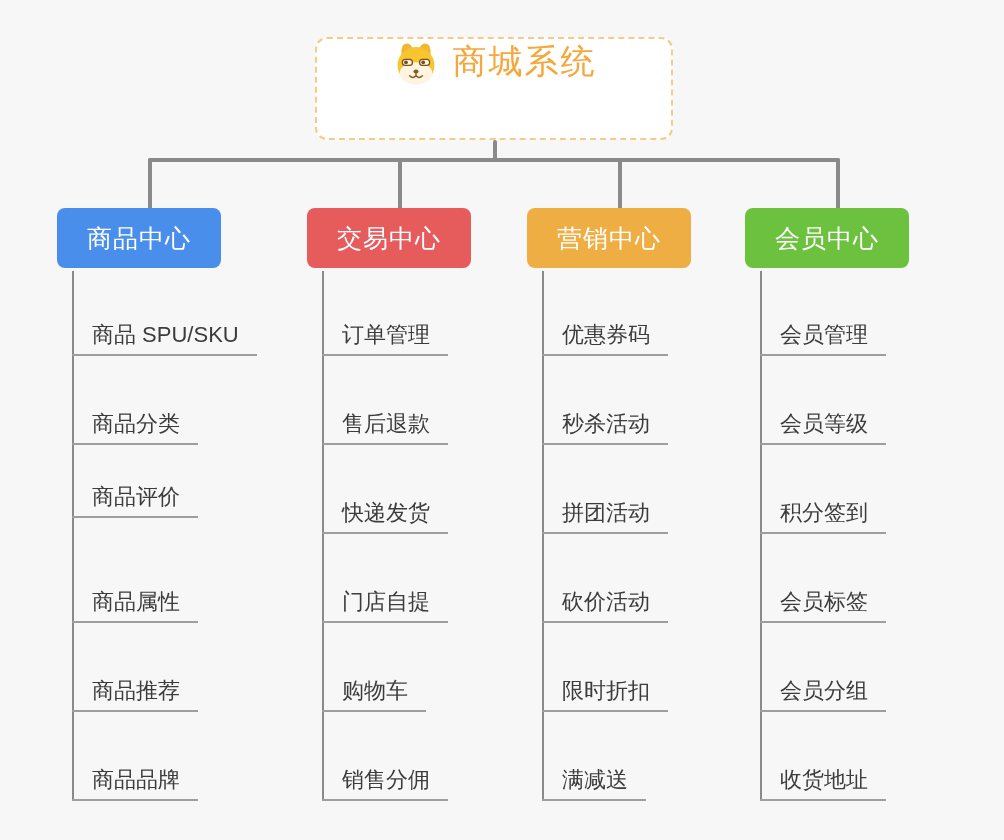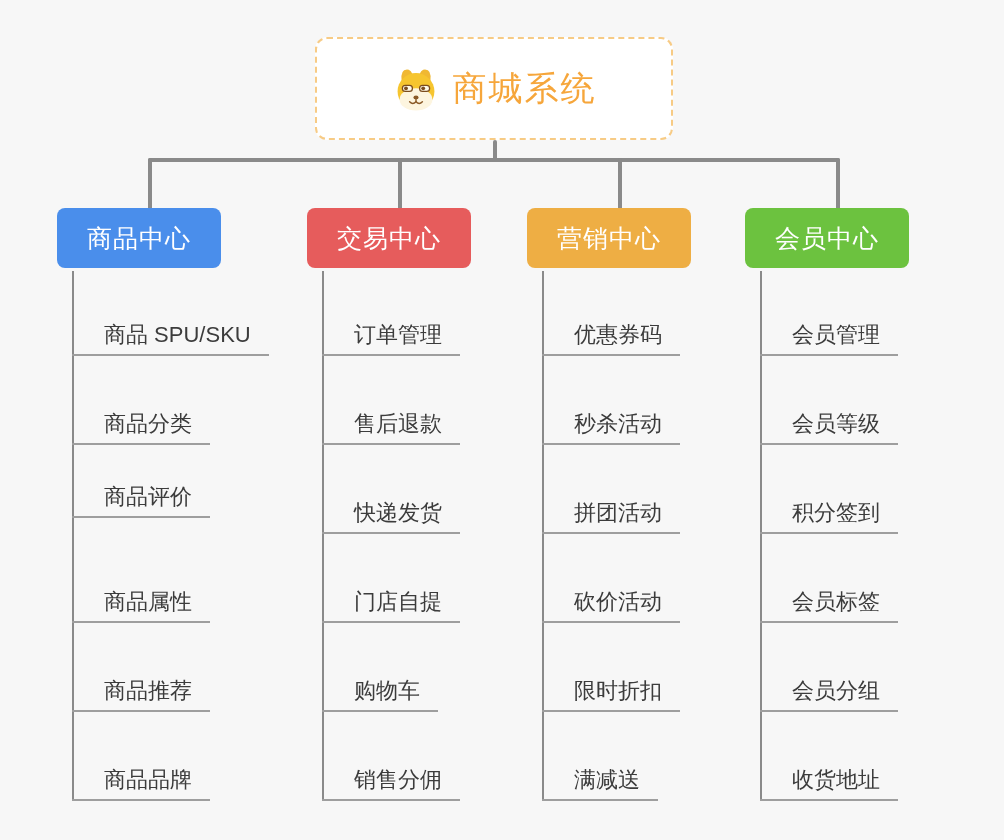--- a/index.html
+++ b/index.html
@@ -12,33 +12,33 @@
     position:relative; width:1004px; height:840px; overflow:hidden;
     background:var(--bg);
     font-family:"Liberation Sans","DejaVu Sans",sans-serif;
   }
   .line{position:absolute; background:var(--line); border-radius:2px;}
   .spine{position:absolute; width:2px; background:var(--line);}
   .root{
     position:absolute; left:315px; top:37px; width:358px; height:103px;
     background:var(--root-bg);
     border:2px dashed var(--root-border); border-radius:12px;
-    display:flex; align-items:center; justify-content:center; gap:13px;
+    display:flex; justify-content:center; gap:13px;
   }
   .root-label{
     font-size:34px; font-weight:500; letter-spacing:2px; color:var(--root-text);
   }
   .branch{
     position:absolute; top:208px; width:164px; height:60px; border-radius:8px;
     display:flex; align-items:center; justify-content:center;
   }
   .branch-label{font-size:25px; color:#ffffff; letter-spacing:1px;}
   .child{
     position:absolute; display:inline-block; white-space:nowrap;
-    padding:0 18px 2px 32px;
+    padding:0 18px 2px 20px;
     border-bottom:2px solid var(--underline);
   }
   .child-label{font-size:22px; line-height:34px; color:var(--child-text);}
   svg{display:block;}
 </style>
 </head>
 <body>
 
 <div id="canvas">
 

